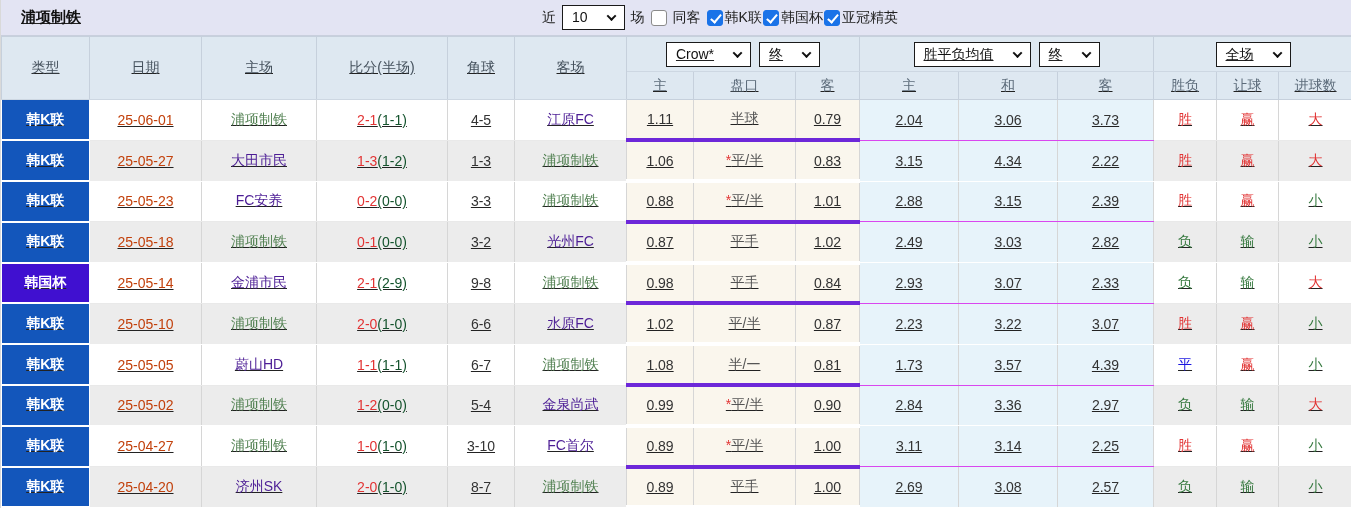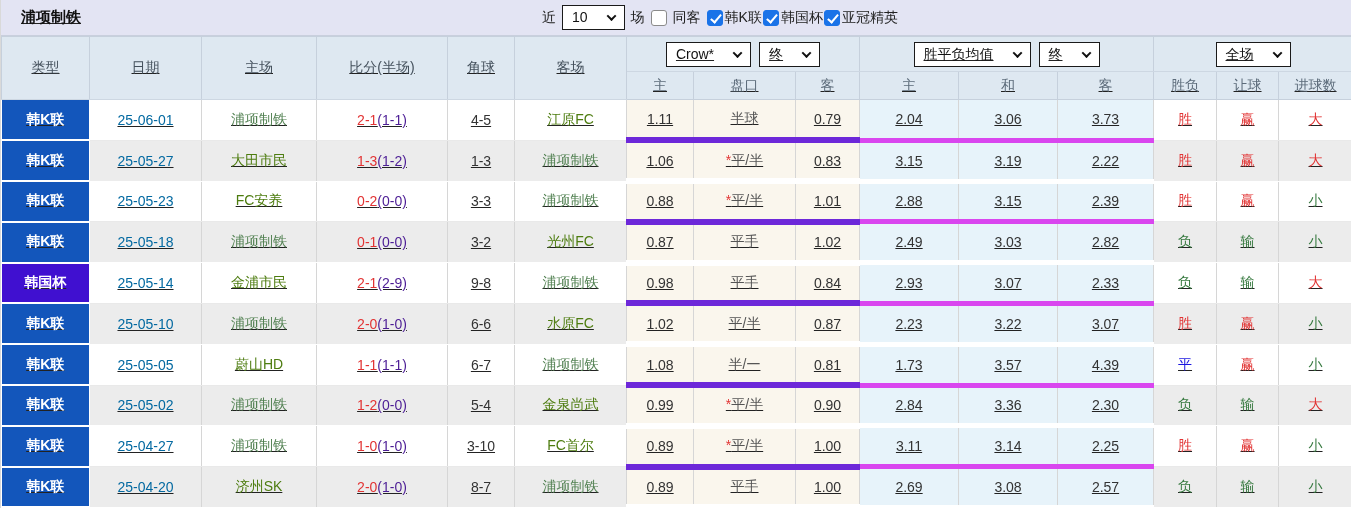--- a/index.html
+++ b/index.html
@@ -40,34 +40,34 @@
   
   table{width:1351px;table-layout:fixed;border-collapse:collapse;}
   thead th{background:var(--header_bg);font-weight:400;color:#44505c;font-size:14px;border:1px solid #c6d0dc;}
   thead tr.sel-row th{height:35px;border-bottom:1px solid #cdd7e2;}
   thead tr.sub-row th{height:28px;color:#5c6b7a;}
   th.main-h{height:63px;}
   .sel-wrap{display:flex;align-items:flex-end;justify-content:center;gap:8px;}
 
   tbody td{height:40.8px;text-align:center;vertical-align:middle;font-size:14px;color:#333;border-right:1px solid #d6d6d6;border-bottom:1px solid #e9e9e9;background:#fff;}
   tbody tr:nth-child(even) td{background:var(--stripe_gray);border-bottom-color:#fff;}
-  tbody td.bg-cream{background:var(--odds_cream_bg) !important;border-bottom:6px solid #6d28d9;}
-  tbody td.bg-blue{background:var(--avg_blue_bg) !important;border-bottom:5px solid #d946ef;}
+  tbody td.bg-cream{background:var(--odds_cream_bg) !important;border-bottom:4px solid #6d28d9;}
+  tbody td.bg-blue{background:var(--avg_blue_bg) !important;border-bottom:1px solid #d946ef;}
   tbody td.type-cell{color:#fff;font-weight:700;border-bottom:2px solid #fff;border-right:1px solid #fff;}
   tbody td.type-cell.league{background:var(--league_blue) !important;}
   tbody td.type-cell.cup{background:var(--cup_purple) !important;}
 
   .red{color:var(--win_red);}
   .green{color:var(--lose_green);}
   .blue{color:var(--draw_blue);}
   .team-green{color:var(--team_green);}
-  .plain{color:#4d7c0f;}
-  .ht{color:#4c1d95;}
+  .plain{color:#4c1d95;}
+  .ht{color:#14532d;}
   .hcap{color:#555;}
-  .date{color:#0369a1;}
+  .date{color:#c2410c;}
 </style>
 </head>
 <body>
 
 <div class="page">
 
   <div class="topbar">
     <span class="topbar-title">浦项制铁</span>
     <div class="topbar-controls">
       <span>近</span>
@@ -188,21 +188,21 @@
     <td class="type-cell league">韩K联</td>
     <td class="date">25-05-27</td>
     <td class="plain">大田市民</td>
     <td><span class="red">1-3</span><span class="ht">(1-2)</span></td>
     <td>1-3</td>
     <td class="team-green">浦项制铁</td>
     <td class="bg-cream">1.06</td>
     <td class="bg-cream"><span class="red">*</span><span class="hcap">平/半</span></td>
     <td class="bg-cream">0.83</td>
     <td class="bg-blue">3.15</td>
-    <td class="bg-blue">3.19</td>
+    <td class="bg-blue">4.34</td>
     <td class="bg-blue">2.22</td>
     <td class="red">胜</td>
     <td class="red">赢</td>
     <td class="red">大</td>
   </tr>
         <tr>
     <td class="type-cell league">韩K联</td>
     <td class="date">25-05-23</td>
     <td class="plain">FC安养</td>
     <td><span class="red">0-2</span><span class="ht">(0-0)</span></td>
@@ -291,21 +291,21 @@
     <td class="date">25-05-02</td>
     <td class="team-green">浦项制铁</td>
     <td><span class="red">1-2</span><span class="ht">(0-0)</span></td>
     <td>5-4</td>
     <td class="plain">金泉尚武</td>
     <td class="bg-cream">0.99</td>
     <td class="bg-cream"><span class="red">*</span><span class="hcap">平/半</span></td>
     <td class="bg-cream">0.90</td>
     <td class="bg-blue">2.84</td>
     <td class="bg-blue">3.36</td>
-    <td class="bg-blue">2.30</td>
+    <td class="bg-blue">2.97</td>
     <td class="green">负</td>
     <td class="green">输</td>
     <td class="red">大</td>
   </tr>
         <tr>
     <td class="type-cell league">韩K联</td>
     <td class="date">25-04-27</td>
     <td class="team-green">浦项制铁</td>
     <td><span class="red">1-0</span><span class="ht">(1-0)</span></td>
     <td>3-10</td>

